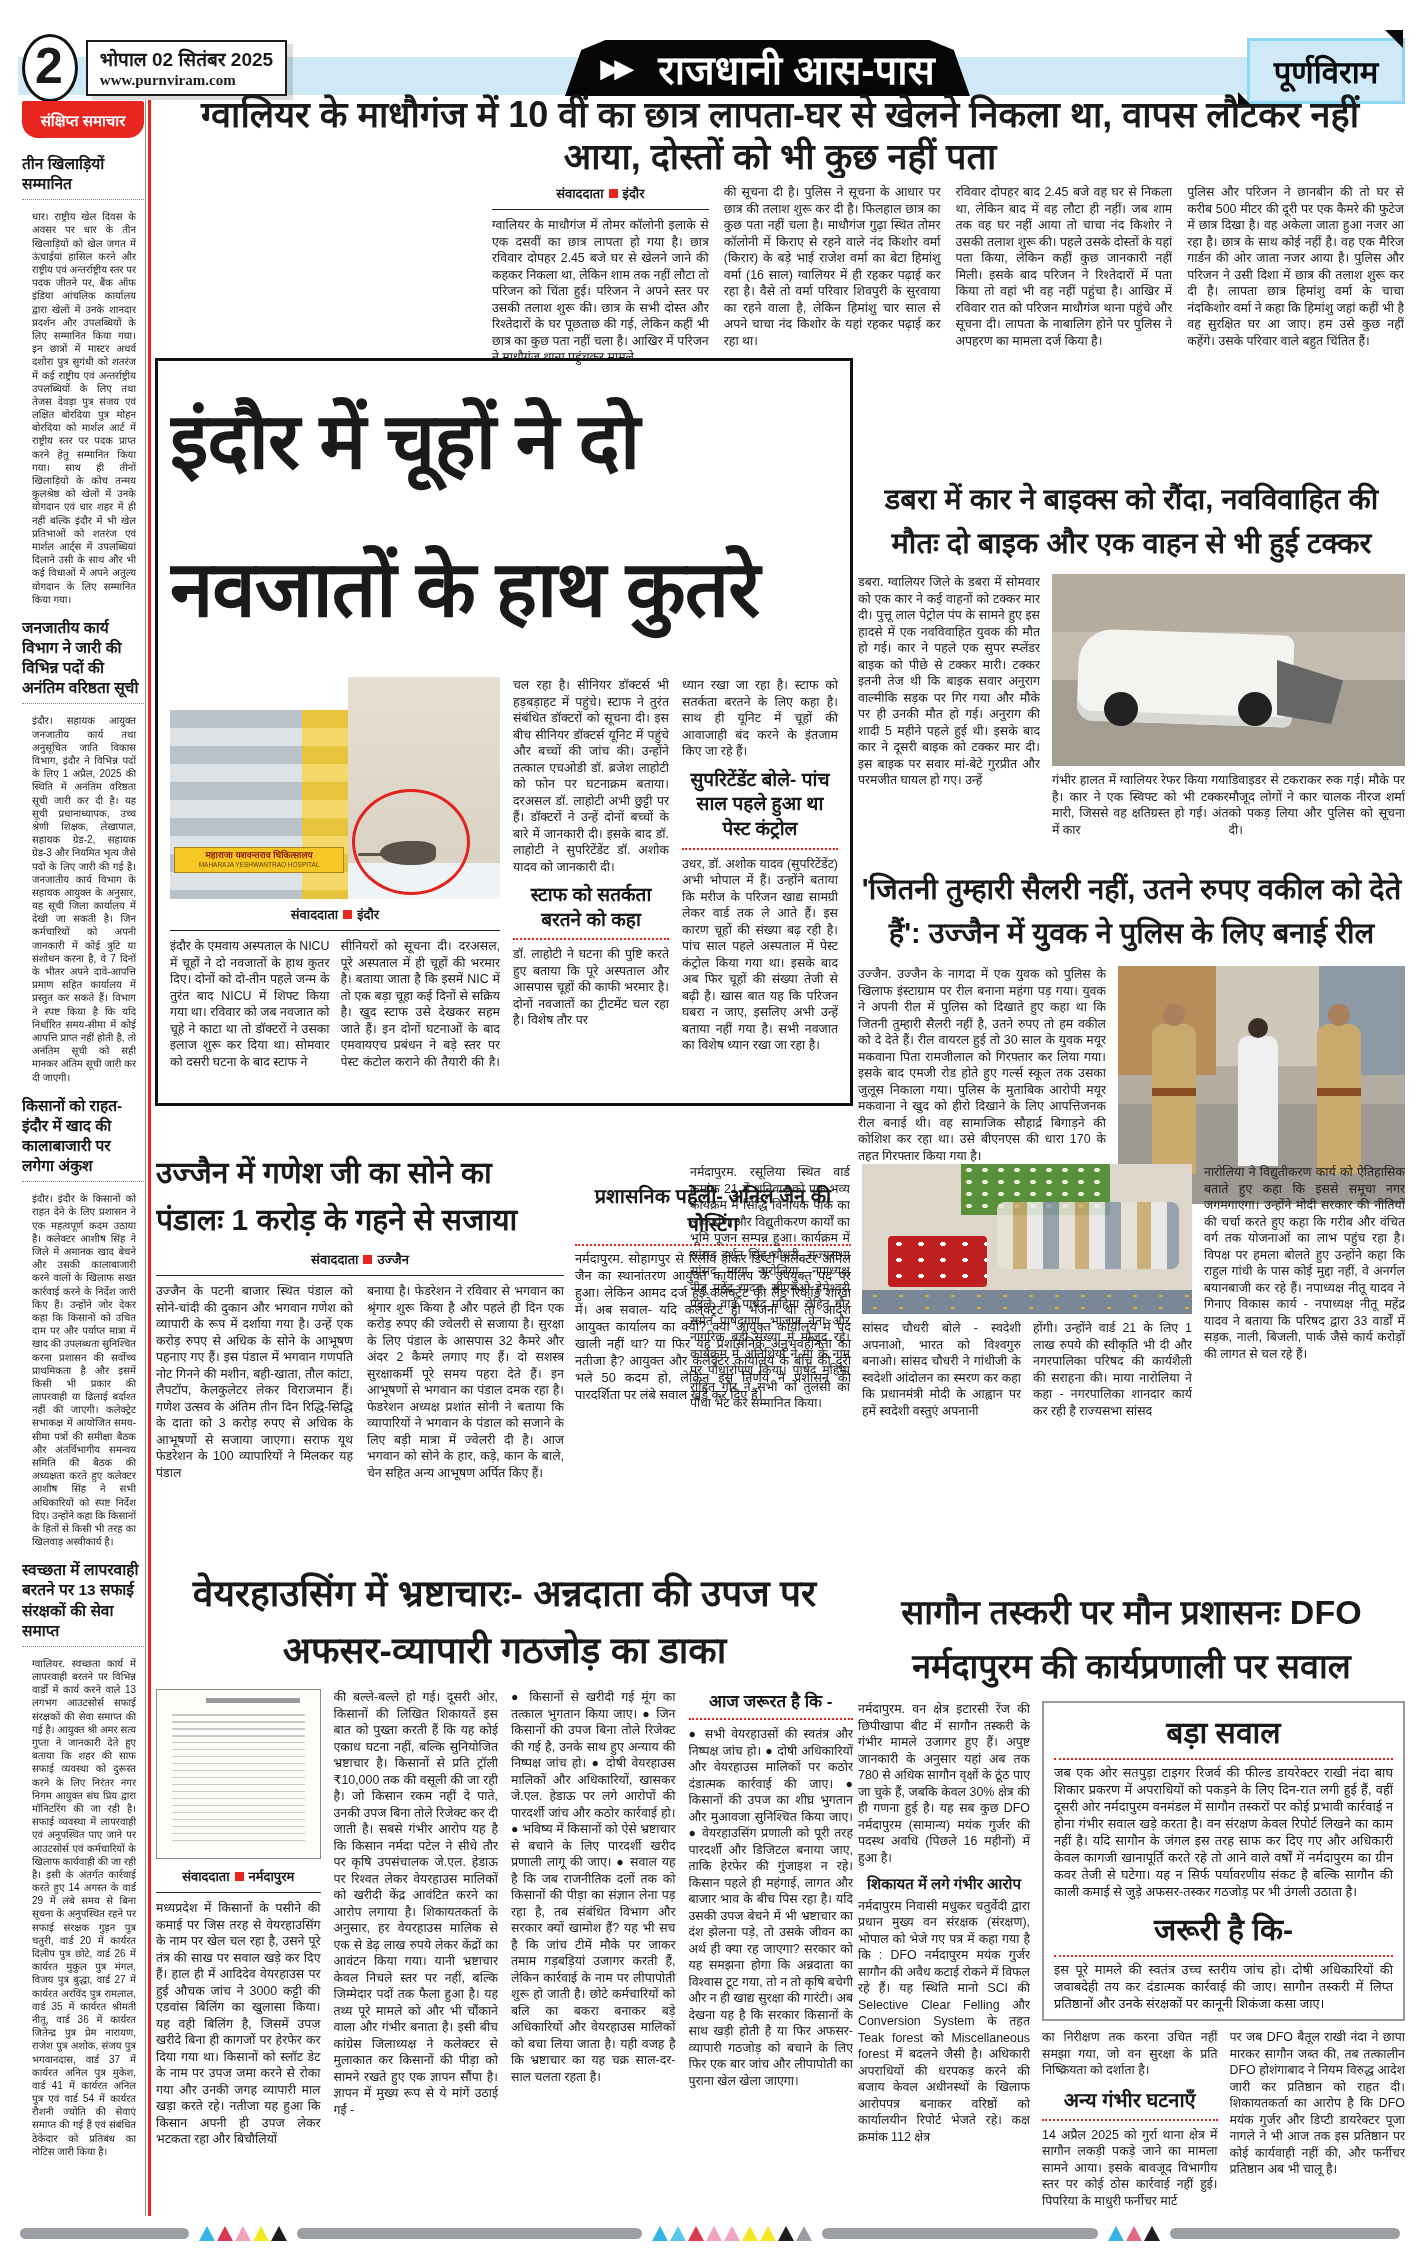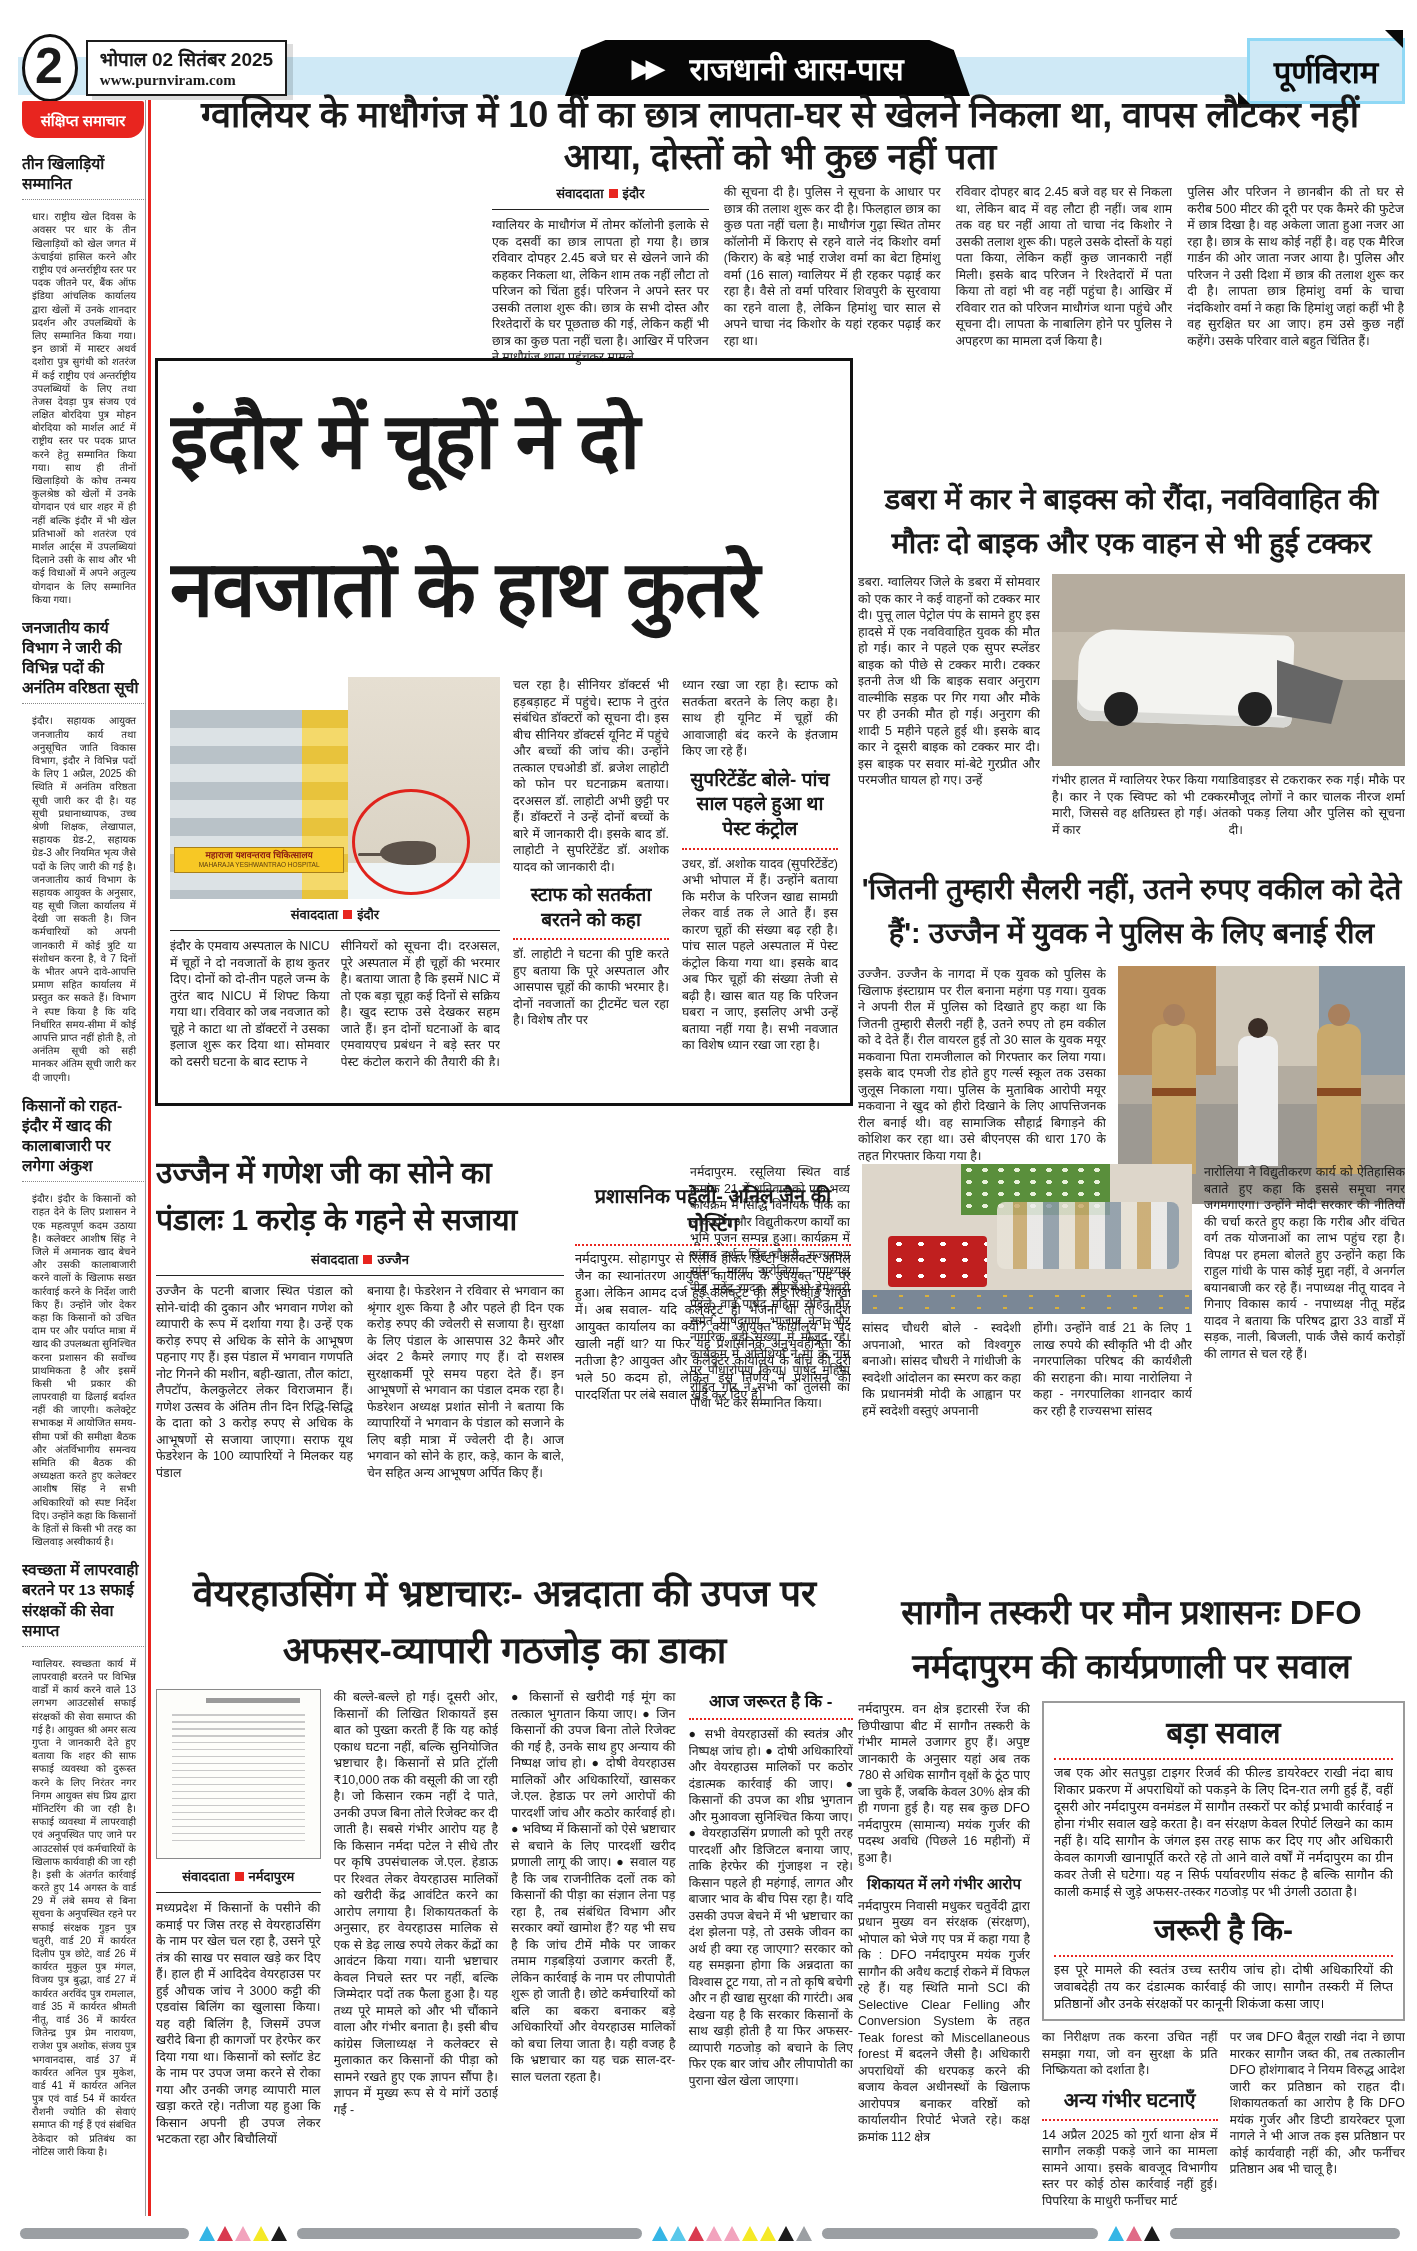--- a/index.html
+++ b/index.html
@@ -11,21 +11,21 @@
   .pageno-wrap{position:absolute;left:22px;top:34px;display:flex;align-items:center;gap:8px;}
   .pageno{font-size:50px;font-weight:bold;line-height:1;background:#fff;border:3px solid #111;
           border-radius:50%;padding:4px 12px 8px 10px;}
   .datebox{background:#fff;border:2px solid #1c1c1c;padding:4px 12px 5px;box-shadow:6px 4px 0 #00000022;}
   .dateline{font-size:19px;font-weight:bold;white-space:nowrap;}
   .website{font-size:15px;font-weight:bold;font-family:"Liberation Serif",serif;}
   .banner{position:absolute;left:565px;top:40px;width:405px;height:56px;background:#060606;color:#fff;
           display:flex;align-items:center;justify-content:center;gap:10px;
           clip-path:polygon(4% 18%,10% 0,90% 0,96% 18%,100% 100%,0 100%);}
   .banner .arrows{font-size:26px;letter-spacing:-6px;color:#fff;}
-  .banner .bt{font-size:31px;font-weight:bold;margin-left:20px;}
+  .banner .bt{font-size:40px;font-weight:bold;margin-left:20px;}
   .paper-name{position:absolute;left:1247px;top:38px;width:152px;height:60px;background:#cfe9f6;
           border:3px solid #8fd8f5;display:flex;align-items:center;justify-content:center;
           font-size:31px;font-weight:bold;color:#0a0a0a;}
   .corner{position:absolute;width:0;height:0;border-style:solid;}
   .c1{left:1385px;top:30px;border-width:0 18px 18px 0;border-color:transparent #0a0a0a transparent transparent;}
   .c2{left:1238px;top:92px;border-width:14px 0 0 14px;border-color:transparent transparent transparent #0a0a0a;}
   
   .brief-tab{position:absolute;left:22px;top:101px;width:122px;height:37px;background:#e8251f;color:#fff;
           font-weight:bold;font-size:15px;display:flex;align-items:center;justify-content:center;
           border-radius:2px 2px 16px 16px;}

